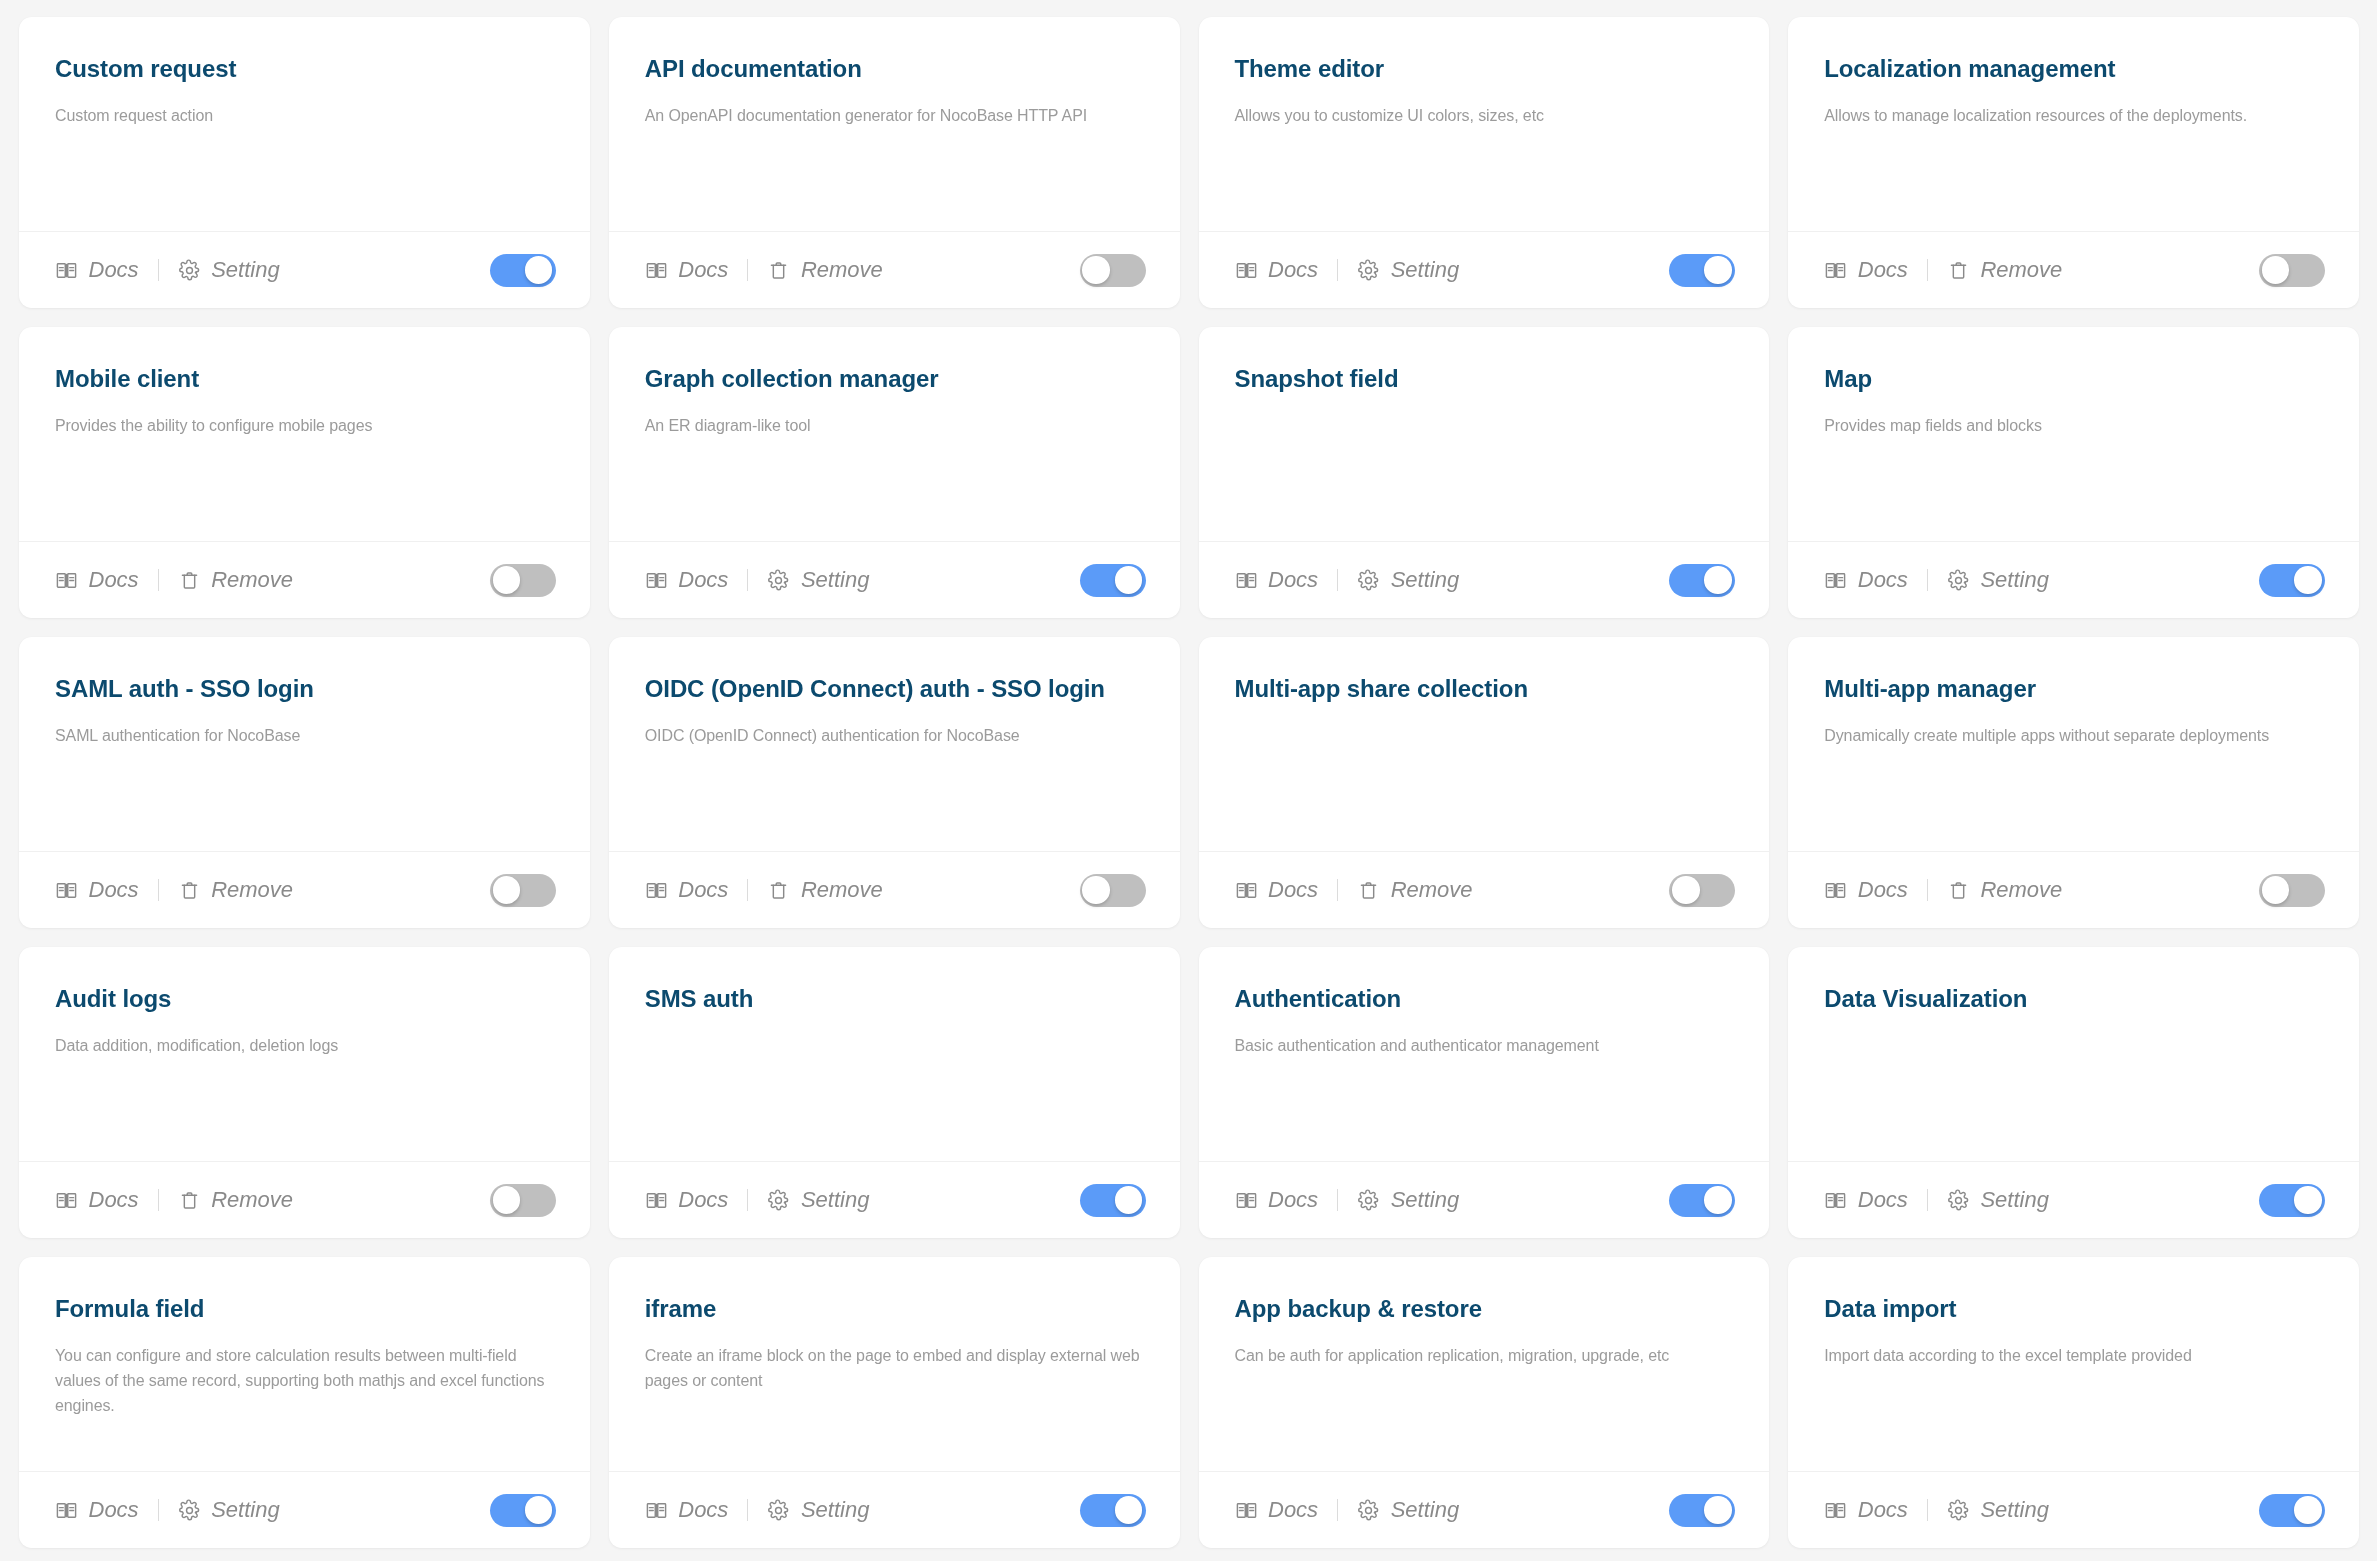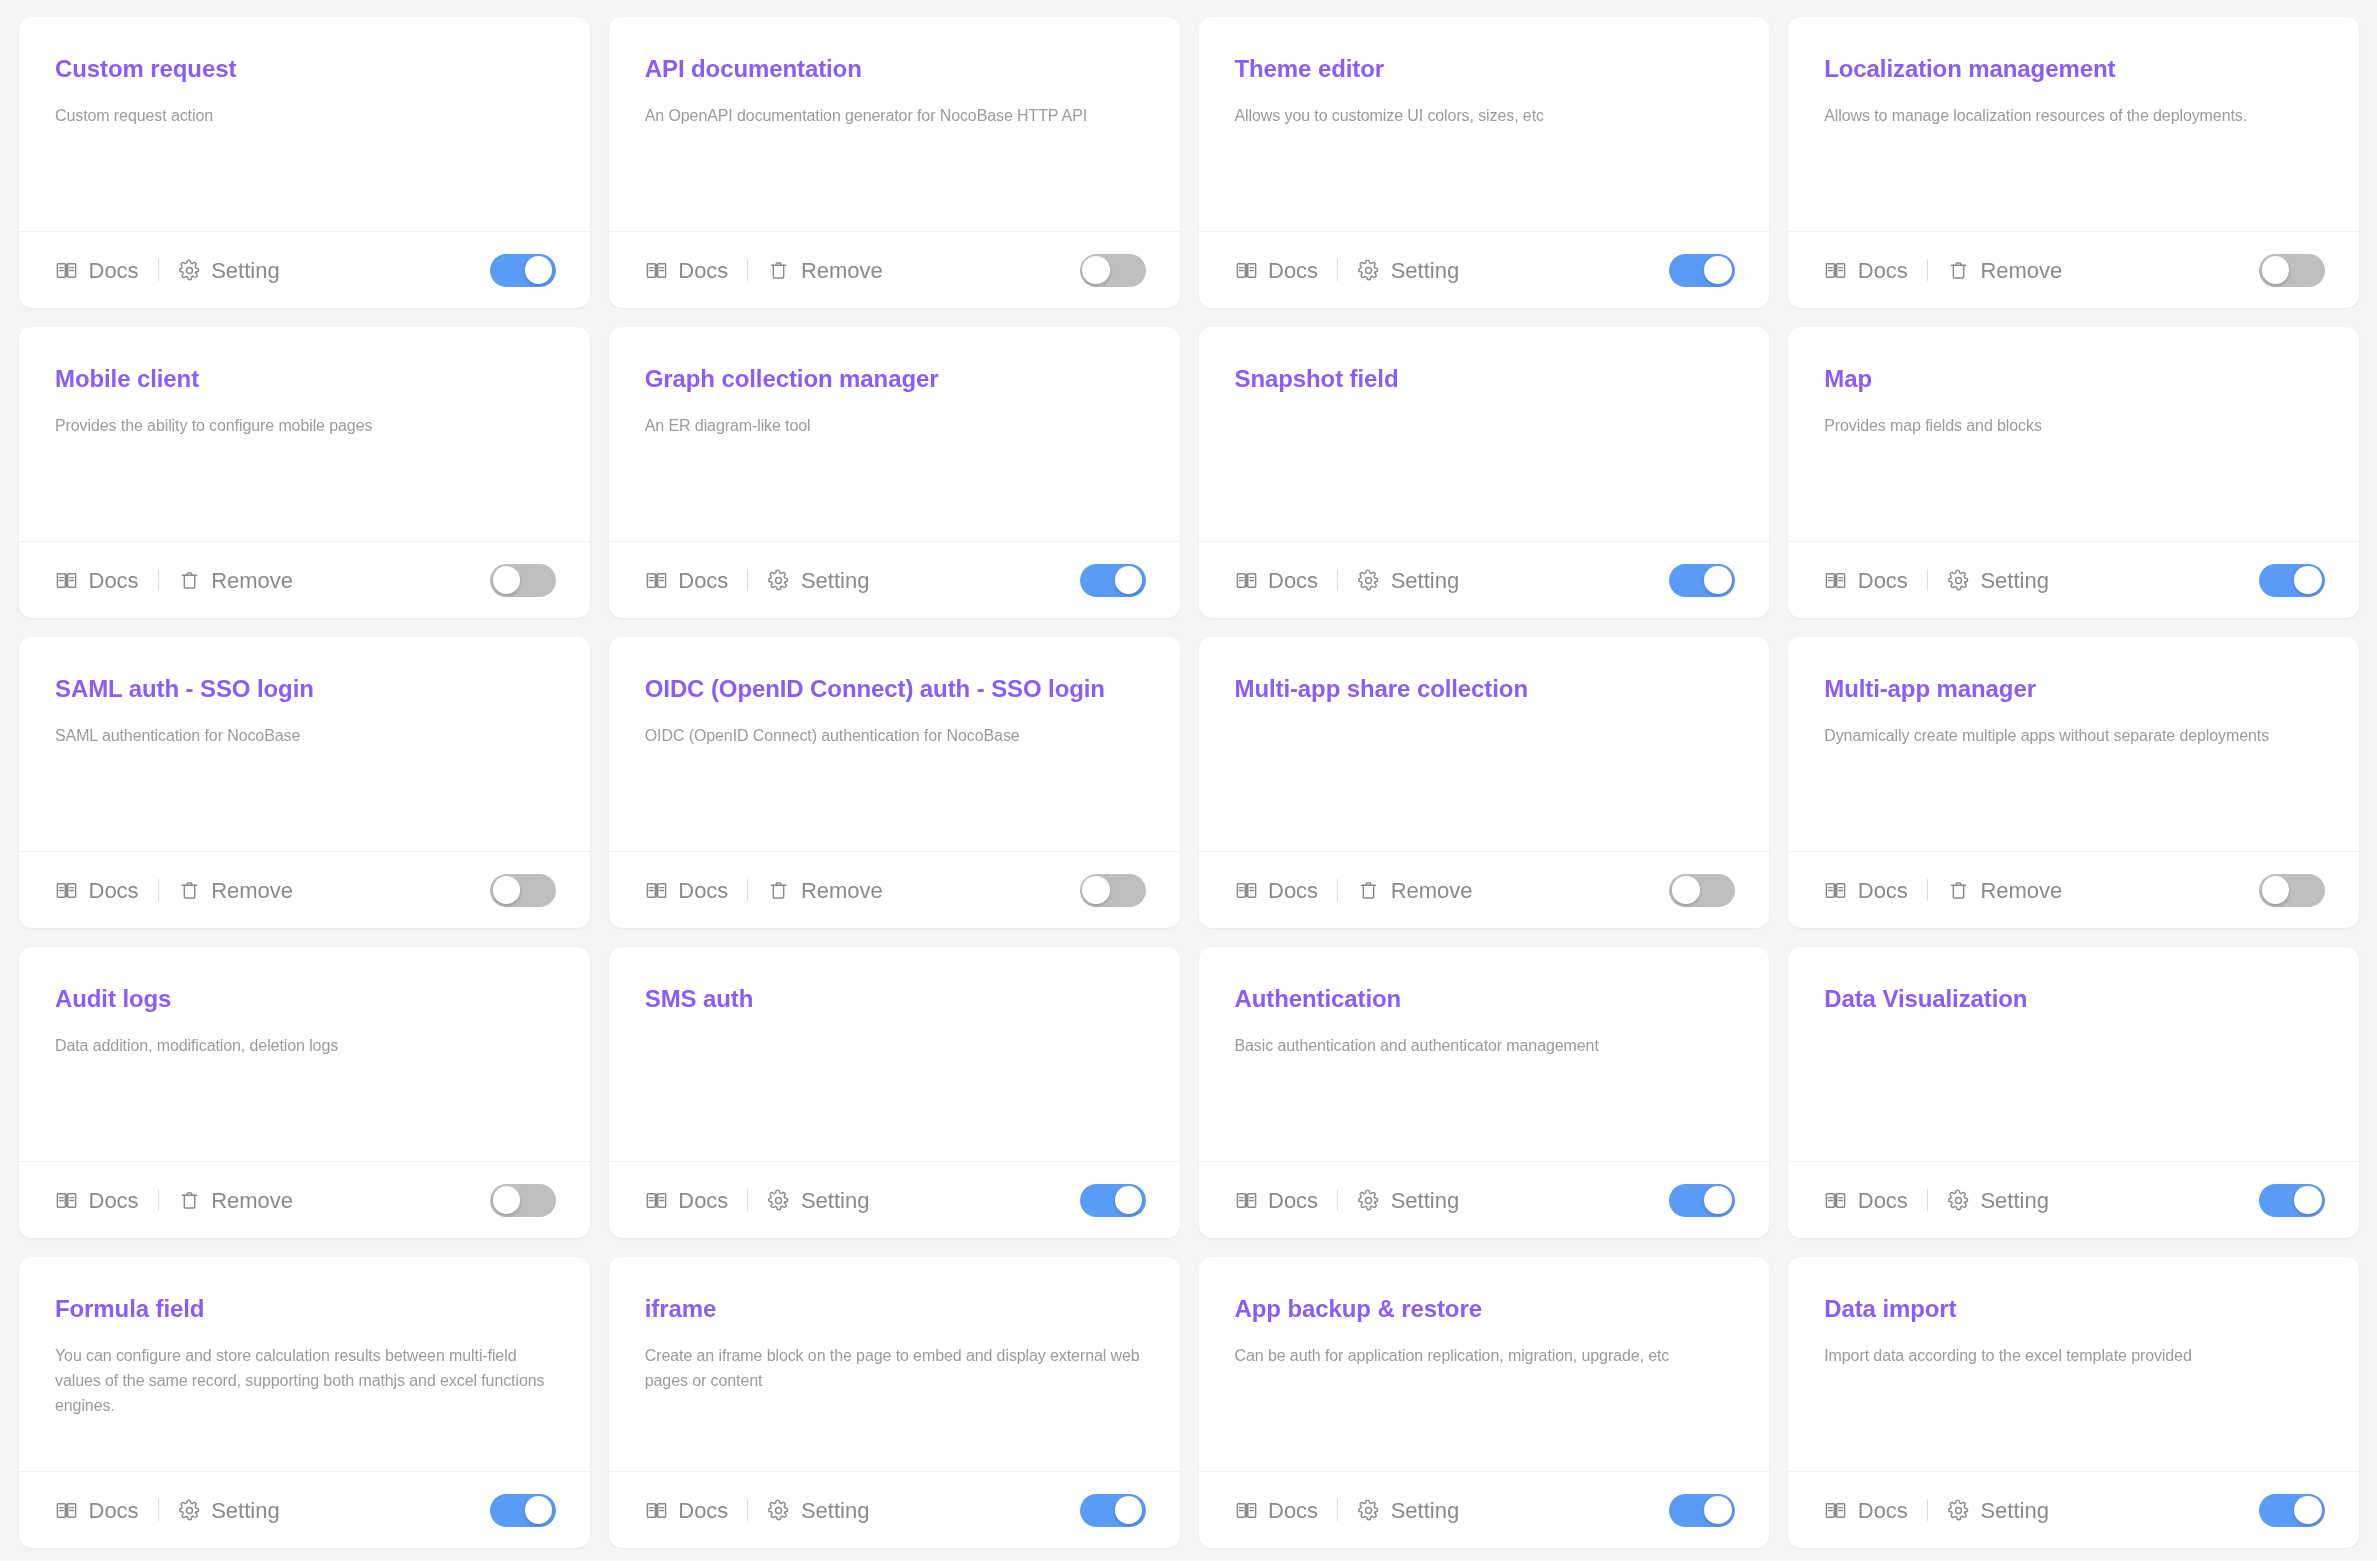--- a/index.html
+++ b/index.html
@@ -33,21 +33,21 @@
     overflow: hidden;
   }
   .card-body {
     flex: 1 1 auto;
     padding: 36px 36px 9.5px 36px;
     min-height: 0;
   }
   .card-title {
     font-size: 24px;
     font-weight: 700;
-    color: #8b5cf6;
+    color: #0c4a6e;
     line-height: 1.3;
     margin: 0 0 20px 0;
     letter-spacing: -0.1px;
   }
   .card-desc {
     font-size: 16px;
     font-weight: 400;
     color: #9b9b9b;
     line-height: 1.56;
     margin: 0;
@@ -62,27 +62,28 @@
     align-items: center;
     padding: 0 34px 0 36px;
   }
   .footer-actions {
     display: flex;
     align-items: center;
     flex: 1 1 auto;
   }
   .footer-action {
     display: inline-flex;
-    align-items: flex-end;
+    align-items: center;
     gap: 10.5px;
     color: #8a8a8a;
     font-size: 22px;
     line-height: 1;
     cursor: pointer;
     text-decoration: none;
+    font-style: italic;
   }
   .footer-action svg { display: block; flex: 0 0 auto; }
   .action-divider {
     width: 1px;
     height: 22px;
     background: #dcdcdc;
     margin: 0 19px;
   }
   .switch {
     position: relative;

